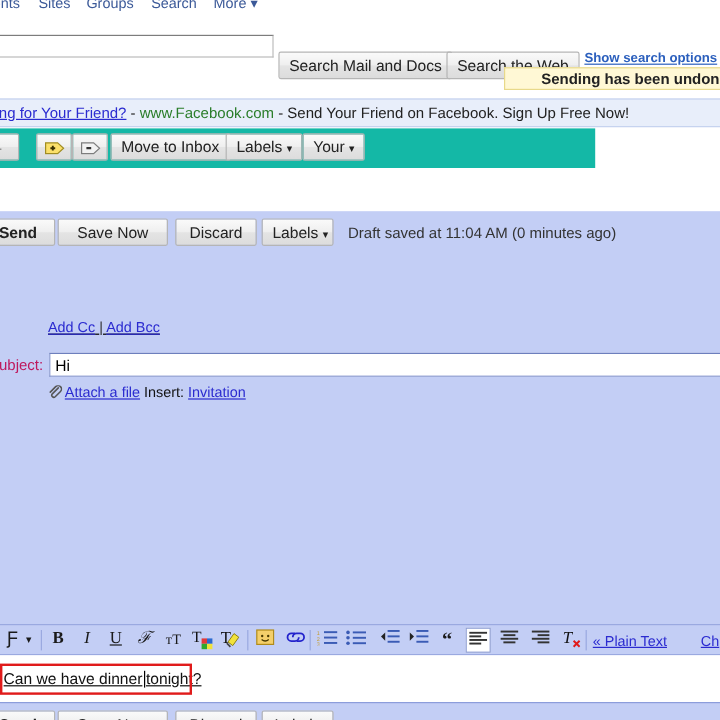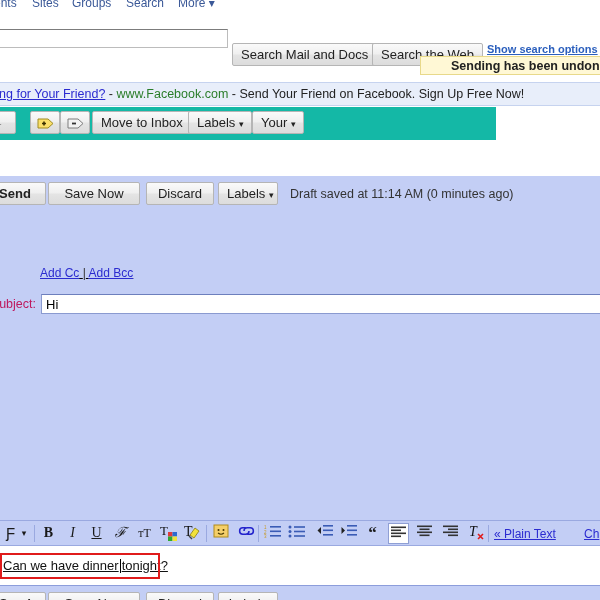--- a/index.html
+++ b/index.html
@@ -446,37 +446,44 @@
 <div class="compose">
 
   <div class="compose-toolbar">
     <div class="gbtn" id="btn-send">Send</div>
     <div class="gbtn" id="btn-save-now">Save Now</div>
     <div class="gbtn" id="btn-discard">Discard</div>
     <div class="gbtn" id="btn-labels-compose">
       <span>Labels</span>
       <span class="caret">▾</span>
     </div>
-    <div class="draftstatus">Draft saved at 11:14 AM (0 minutes ago)</div>
+    <div class="draftstatus">Draft saved at 11:04 AM (0 minutes ago)</div>
   </div>
 
 
   <div class="cclinks" style="top:90px;text-decoration:underline;">
     <a href="#">Add Cc</a>
     <span class="sep">|</span>
     <a href="#">Add Bcc</a>
   </div>
 
   <div class="fieldrow" style="top:118px;">
     <div class="lbl-wrap" style="width:44px;">
       <span class="fieldlabel plain">ubject:</span>
     </div>
   </div>
   <input class="subject-input" style="top: 118px;" type="text" value="Hi">
 
+  <div class="attachrow" style="top:144px;">
+    <svg class="clipicon" width="12" height="12" viewBox="0 0 12 12">
+      <path d="M8.6 2.2 L3.6 7.2 a1.7 1.7 0 0 0 2.4 2.4 L10.4 5.2 a2.8 2.8 0 0 0 -4 -4 L1.9 5.8" fill="none" stroke="#555" stroke-width="1.3" stroke-linecap="round"></path>
+    </svg><a href="#">Attach a file</a>
+    <span class="insert-lbl">Insert:</span>
+    <a href="#">Invitation</a>
+  </div>
 
   <div class="fmtbar">
 
     <div class="fmtbtn" style="left:0px; font-size:15px;">
       <span>Ƒ</span>
     </div>
     <div class="fmtbtn" style="left:18px; width:12px; font-size:9px;">
       <span>▾</span>
     </div>
     <div class="fmtsep" style="left:34px;"></div>

